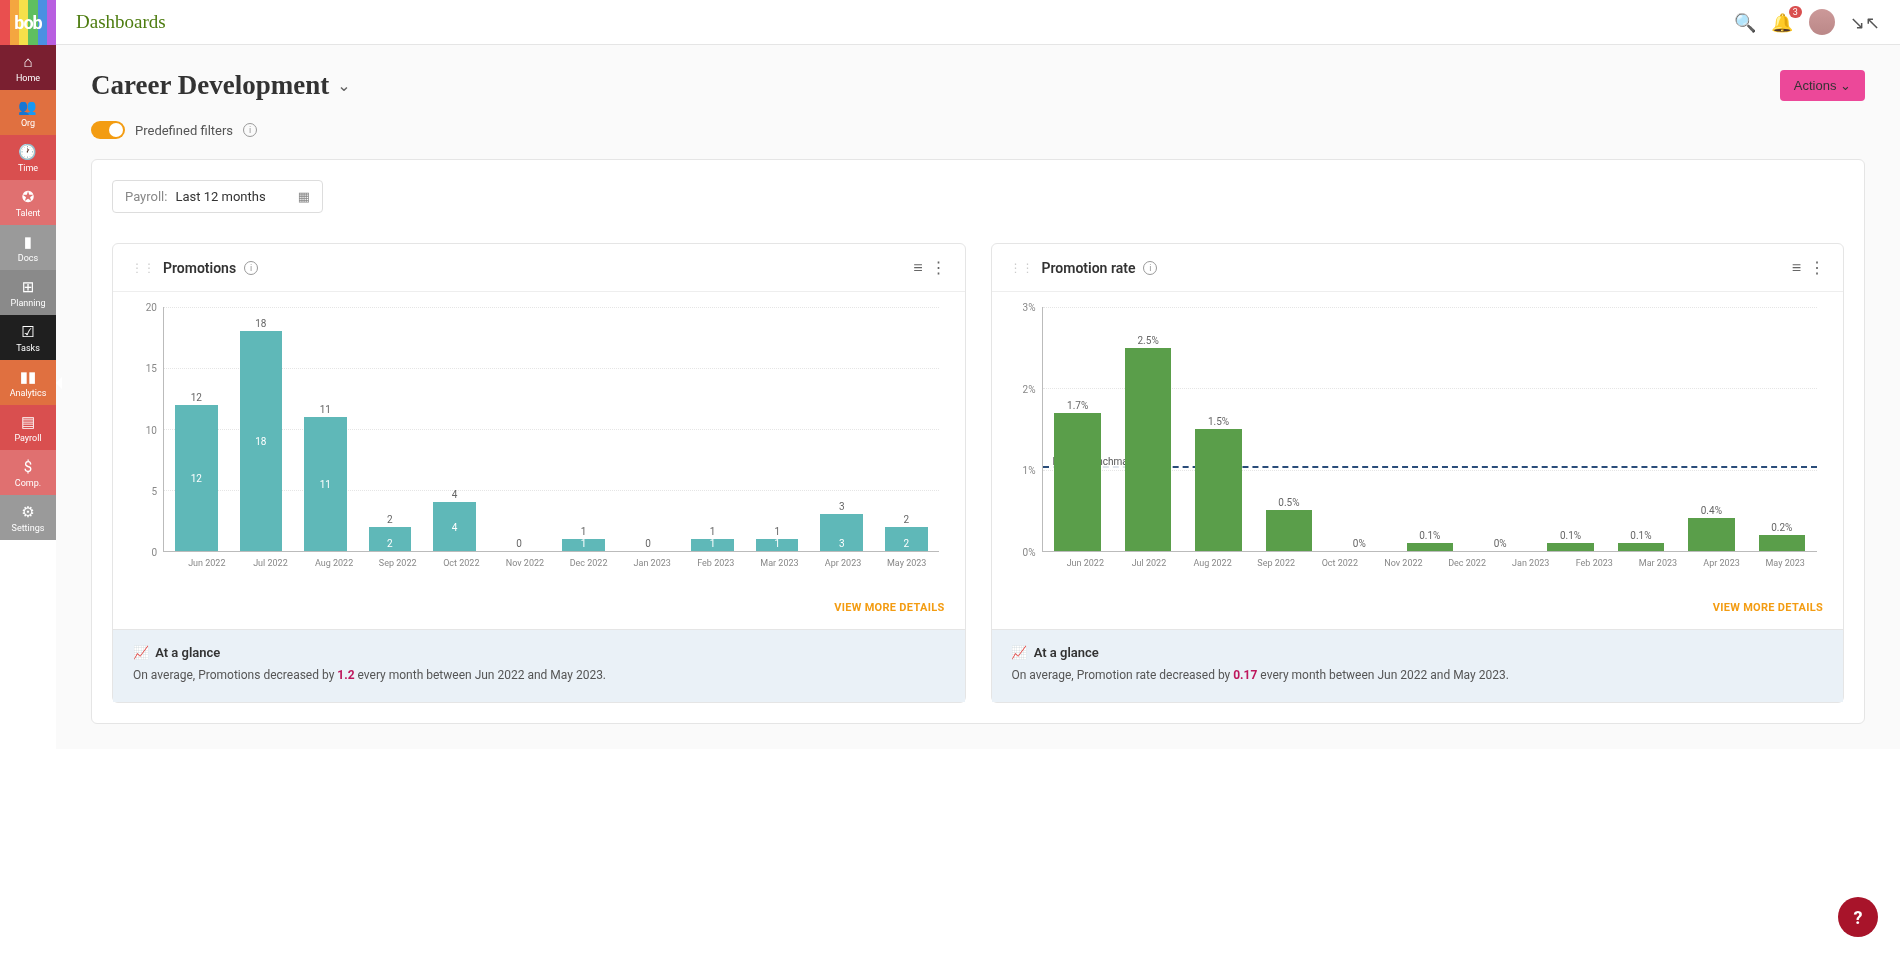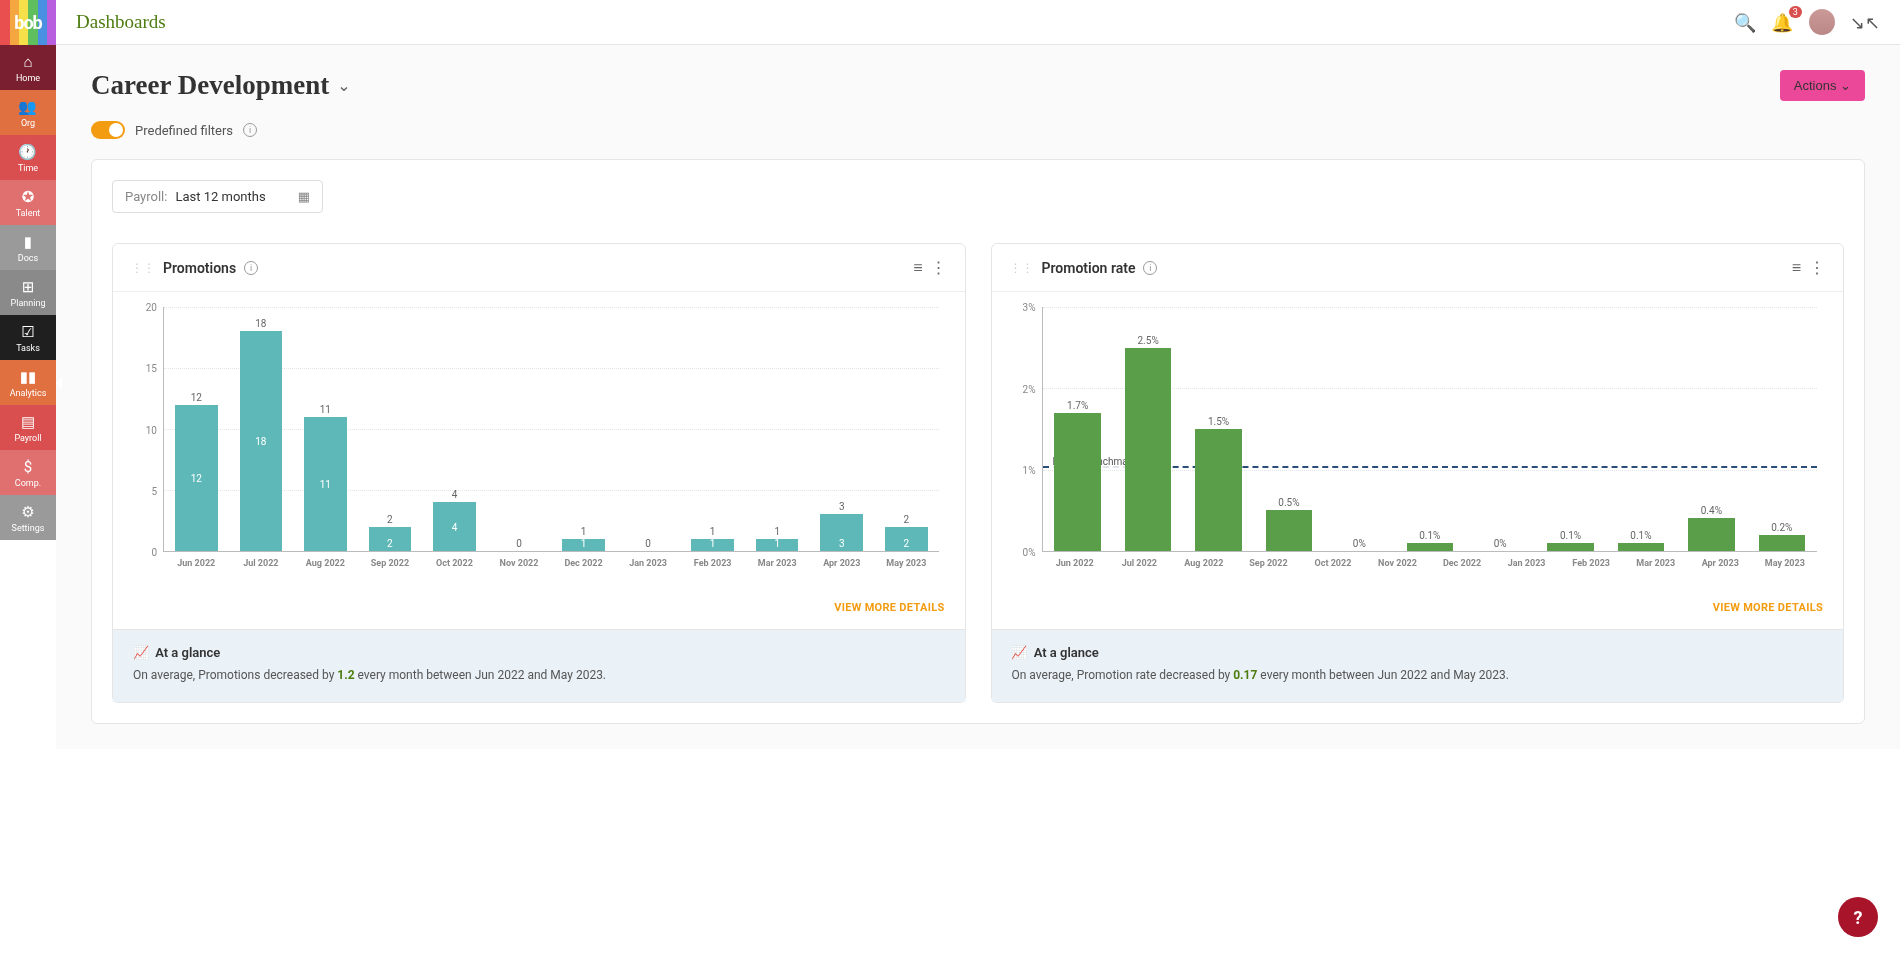--- a/index.html
+++ b/index.html
@@ -56,32 +56,32 @@
 .ytick{position:absolute;right:4px;font-size:10px;color:#888;transform:translateY(-50%);}
 .plot{position:absolute;left:30px;right:6px;top:0;bottom:20px;border-left:1px solid #bbb;border-bottom:1px solid #bbb;}
 .grid{position:absolute;left:0;right:0;border-top:1px dotted #e5e5e5;}
 .bars{position:absolute;left:0;right:0;bottom:0;top:0;display:flex;align-items:flex-end;}
 .barcol{flex:1;display:flex;flex-direction:column;align-items:center;justify-content:flex-end;height:100%;position:relative;}
 .bar{width:66%;}
 .bar-teal{background:#5fb8b8;}
 .bar-green{background:#5a9e4a;}
 .bar-lbl{font-size:10px;color:#666;margin-bottom:2px;}
 .bar-inner{font-size:10px;color:#fff;position:absolute;left:50%;transform:translateX(-50%);}
-.xaxis{position:absolute;left:31px;right:6px;bottom:0;height:18px;display:flex;font-weight:bold;}
+.xaxis{position:absolute;left:42px;right:6px;bottom:0;height:18px;display:flex;}
 .xtick{flex:1;text-align:center;font-size:9px;color:#888;padding-top:4px;}
 .bench{position:absolute;left:0;right:0;border-top:2px dashed #2a4d7a;}
 .bench-lbl{position:absolute;font-size:10px;background:rgba(255,255,255,0.85);padding:1px 2px;color:#555;transform:translateY(-100%);}
 
 .view-more{text-align:right;padding:14px 20px;}
 .view-more a{color:#f39c12;font-weight:700;font-size:11px;letter-spacing:0.3px;text-decoration:none;}
 
 .glance{background:#eaf1f7;padding:15px 20px 20px;border-top:1px solid #e5e5e5;}
 .glance-head{display:flex;align-items:center;gap:6px;font-weight:600;font-size:13px;color:#333;margin-bottom:8px;}
 .glance-text{font-size:12px;color:#555;}
-.glance-text b{color:#4d7c0f;}
+.glance-text b{color:#be185d;}
 
 .help-fab{position:fixed;right:22px;bottom:22px;width:40px;height:40px;border-radius:50%;background:#a8142a;color:#fff;display:flex;align-items:center;justify-content:center;font-size:18px;font-weight:bold;cursor:pointer;}
 </style>
 </head>
 <body>
 
 <div class="app">
   <div class="sidenav">
     <div class="logo">bob</div>
     <div class="nav-item nav-home">

